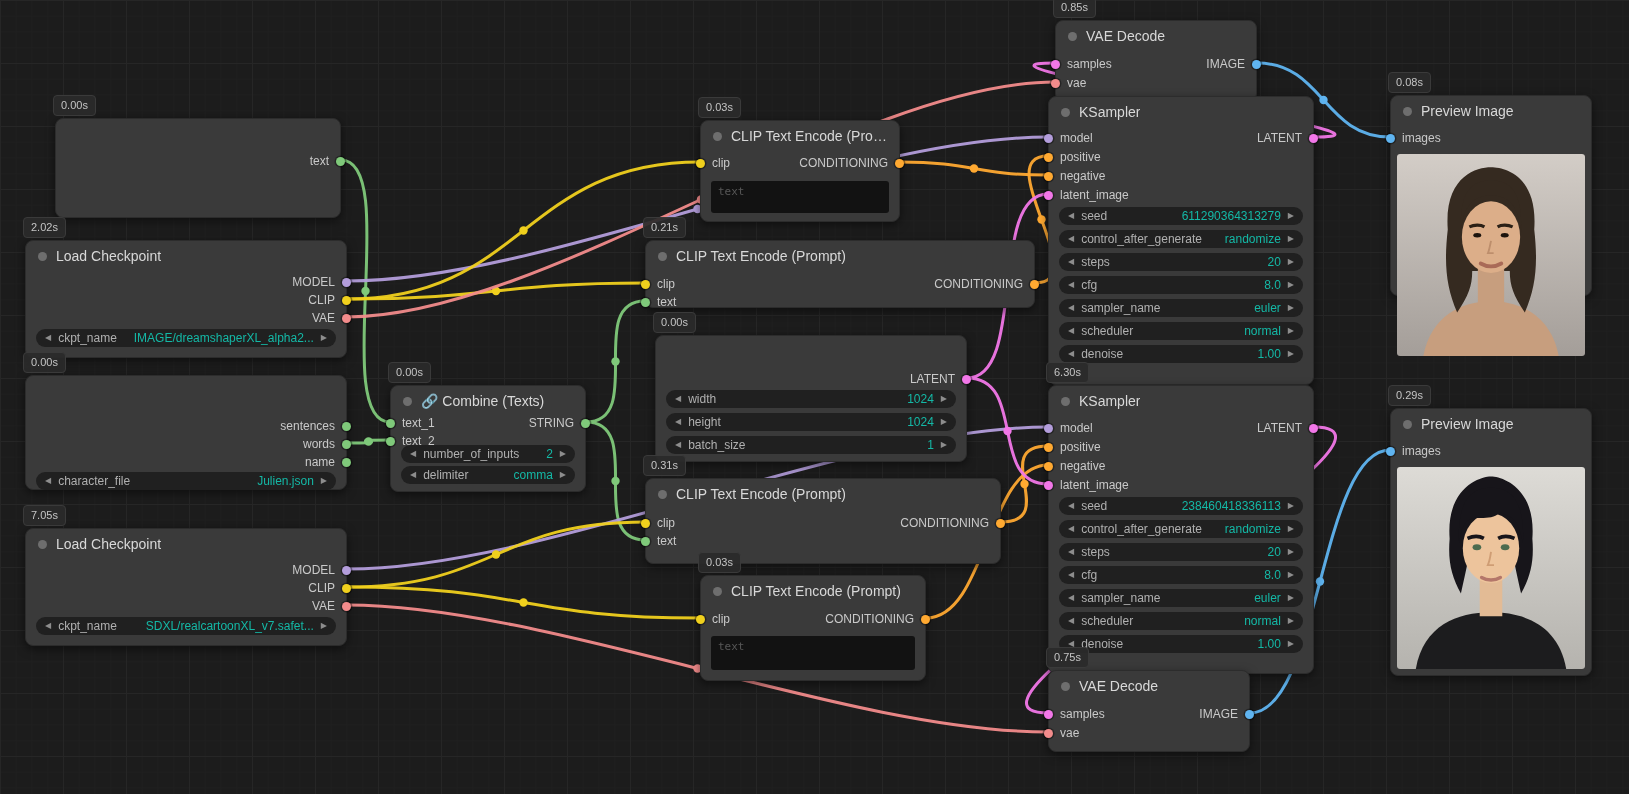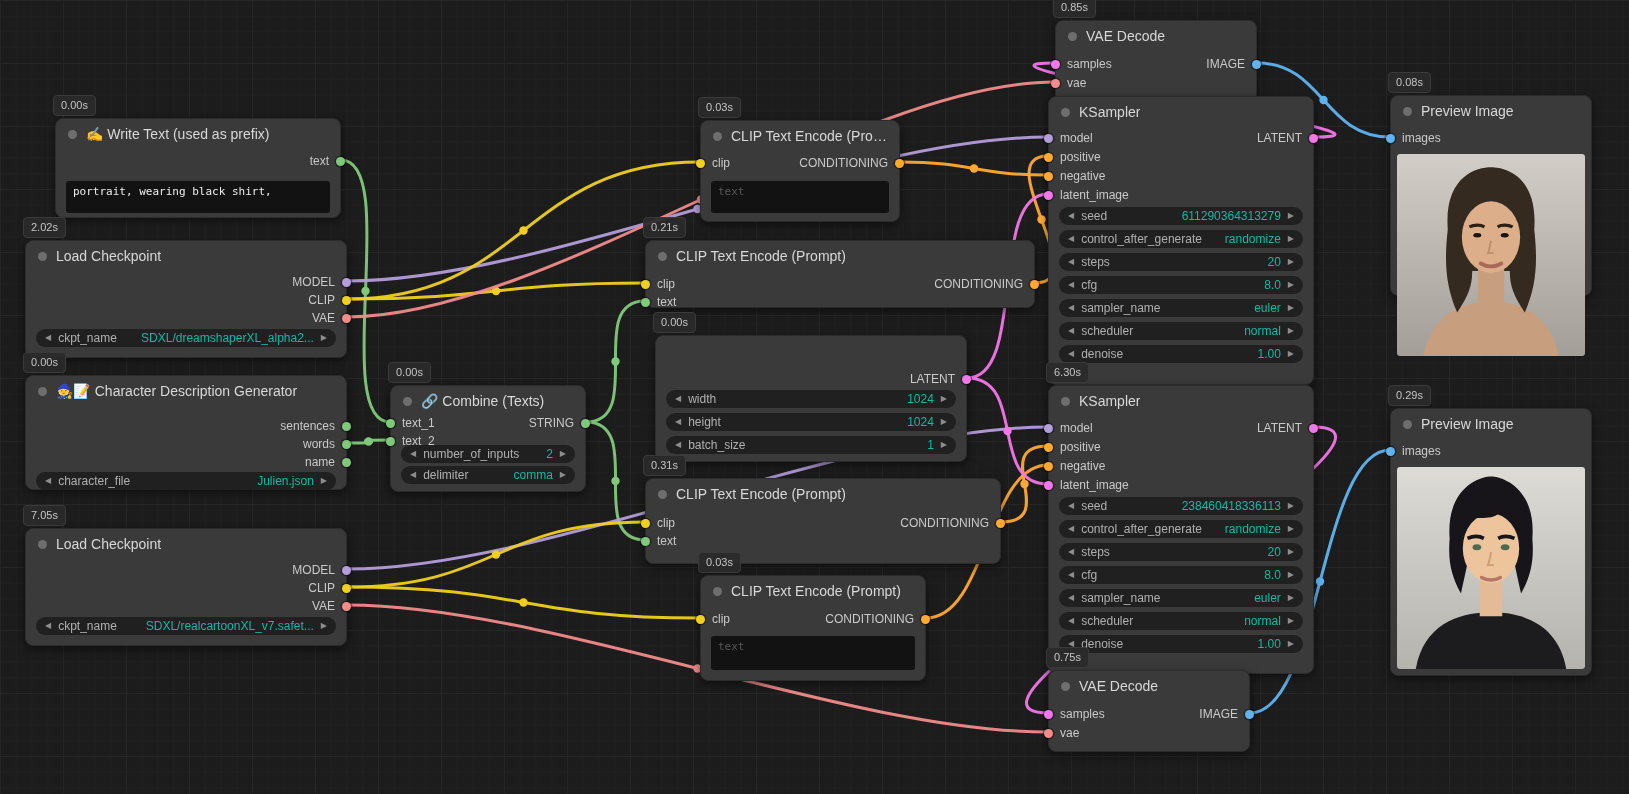--- a/index.html
+++ b/index.html
@@ -90,29 +90,24 @@
       <path d="M 1257 63 C 1323.5 63, 1323.5 137, 1390 137" stroke="#5fb4f0" stroke-width="3" fill="none" stroke-opacity="0.95"></path>
       <circle cx="1323.5" cy="100" r="4.2" fill="#5fb4f0"></circle>
       <path d="M 1314 427 C 1447 427, 915 713, 1048 713" stroke="#f277e8" stroke-width="3" fill="none" stroke-opacity="0.95"></path>
       <circle cx="1181" cy="570" r="4.2" fill="#f277e8"></circle>
       <path d="M 1250 713 C 1320 713, 1320 450, 1390 450" stroke="#5fb4f0" stroke-width="3" fill="none" stroke-opacity="0.95"></path>
       <circle cx="1320" cy="581.5" r="4.2" fill="#5fb4f0"></circle>
     </svg>
   <div id="nodes">
       <div class="node" style="left: 55px; top: 118px; width: 286px; height: 100px;">
         <div class="timing">0.00s</div>
-        <div class="node-header">
-          <span class="status-dot"></span>
-          <span class="node-title">✍ Write Text (used as prefix)</span>
-        </div>
         <div class="slot out" style="top: 34px;">
           <span class="slot-dot" style="background: rgb(127, 201, 122);"></span>
           <span class="slot-label">text</span>
         </div>
-        <div class="node-text" style="top: 62px; height: 32px;">portrait, wearing black shirt,</div>
       </div>
       <div class="node" style="left: 25px; top: 240px; width: 322px; height: 118px;">
         <div class="timing">2.02s</div>
         <div class="node-header">
           <span class="status-dot"></span>
           <span class="node-title">Load Checkpoint</span>
         </div>
         <div class="slot out" style="top: 33px;">
           <span class="slot-dot" style="background: rgb(179, 157, 219);"></span>
           <span class="slot-label">MODEL</span>
@@ -121,30 +116,26 @@
           <span class="slot-dot" style="background: rgb(240, 208, 29);"></span>
           <span class="slot-label">CLIP</span>
         </div>
         <div class="slot out" style="top: 69px;">
           <span class="slot-dot" style="background: rgb(242, 139, 139);"></span>
           <span class="slot-label">VAE</span>
         </div>
         <div class="widget" style="top: 88px;">
           <span class="arrow">◀</span>
           <span class="wlabel">ckpt_name</span>
-          <span class="wvalue">SDXL/dreamshaperXL_alpha2...</span>
+          <span class="wvalue">IMAGE/dreamshaperXL_alpha2...</span>
           <span class="arrow">▶</span>
         </div>
       </div>
       <div class="node" style="left: 25px; top: 375px; width: 322px; height: 115px;">
         <div class="timing">0.00s</div>
-        <div class="node-header">
-          <span class="status-dot"></span>
-          <span class="node-title">🧙📝 Character Description Generator</span>
-        </div>
         <div class="slot out" style="top: 42px;">
           <span class="slot-dot" style="background: rgb(127, 201, 122);"></span>
           <span class="slot-label">sentences</span>
         </div>
         <div class="slot out" style="top: 60px;">
           <span class="slot-dot" style="background: rgb(127, 201, 122);"></span>
           <span class="slot-label">words</span>
         </div>
         <div class="slot out" style="top: 78px;">
           <span class="slot-dot" style="background: rgb(127, 201, 122);"></span>

